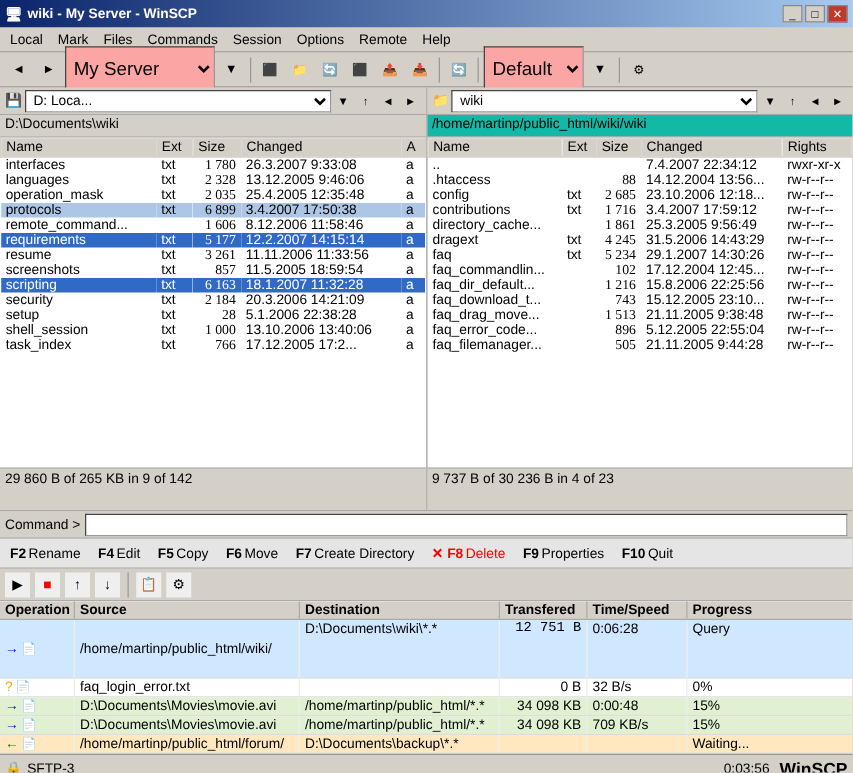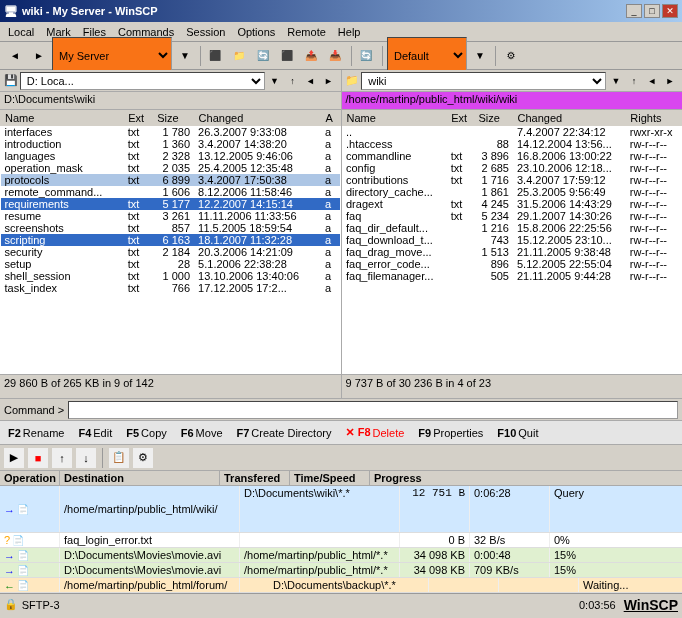--- a/index.html
+++ b/index.html
@@ -12,37 +12,37 @@
     .titlebar-btn { width: 16px; height: 14px; border: 1px solid #888; font-size: 9px; display: flex; align-items: center; justify-content: center; cursor: pointer; background: #d4d0c8; color: black; }
     
     
     .menubar { background: #d4d0c8; height: 20px; display: flex; align-items: center; padding: 0 2px; border-bottom: 1px solid #999; }
     .menu-item { padding: 2px 6px; font-size: 11px; cursor: pointer; }
     
     
     .toolbar { background: #d4d0c8; height: 28px; display: flex; align-items: center; padding: 2px 4px; gap: 2px; border-bottom: 1px solid #999; }
     .toolbar-btn { width: 22px; height: 22px; border: 1px solid transparent; background: #d4d0c8; cursor: pointer; display: flex; align-items: center; justify-content: center; font-size: 10px; }
     .toolbar-sep { width: 1px; height: 20px; background: #999; margin: 0 2px; }
-    .toolbar-combo { height: 37px; font-size: 11px; border: 1px inset #999; background: #f97316; padding: 0 2px; }
+    .toolbar-combo { height: 37px; font-size: 15px; border: 1px inset #999; background: #fca5a5; padding: 0 2px; }
     
     
     .panels { display: flex; height: 265px; border-bottom: 1px solid #aaa; }
     .panel { flex: 1; display: flex; flex-direction: column; border-right: 1px solid #aaa; overflow: hidden; }
     .panel:last-child { border-right: none; }
     
     .file-table { width: 100%; border-collapse: collapse; font-size: 11px; }
     .file-table thead th { background: #d4d0c8; border: 1px outset #d4d0c8; padding: 1px 4px; text-align: left; font-weight: normal; cursor: pointer; white-space: nowrap; position: sticky; top: 0; }
     .file-table tbody tr { cursor: default; }
     .file-table td { padding: 0 4px; white-space: nowrap; overflow: hidden; }
-    .file-table td.size { text-align: right; }
+    .file-table td.size { text-align: right; font-family: Liberation Serif, serif; }
     
     .panel-scroll { overflow-y: auto; overflow-x: hidden; flex: 1; background: white; }
     
     
-    .statusbar-panels { display: flex; height: 24px; border-bottom: 1px solid #aaa; }
+    .statusbar-panels { display: flex; height: 34px; border-bottom: 1px solid #aaa; }
     .status-panel { flex: 1; border-right: 1px solid #aaa; padding: 2px 4px; font-size: 11px; background: #d4d0c8; overflow: hidden; white-space: nowrap; }
     .status-panel:last-child { border-right: none; }
     
     
     .cmdline { height: 22px; display: flex; align-items: center; background: #d4d0c8; border-bottom: 1px solid #aaa; padding: 0 4px; gap: 4px; }
     .cmdline-label { font-size: 11px; }
     .cmdline-input { flex: 1; height: 18px; font-size: 11px; border: 1px inset #999; background: white; padding: 0 2px; }
     
     
     .bottom-toolbar { background: #e5e5e5; height: 24px; display: flex; align-items: center; padding: 0 4px; gap: 6px; border-bottom: 1px solid #aaa; font-size: 11px; }
@@ -138,21 +138,21 @@
     </select>
     <button class="toolbar-btn" style="width:16px;height:16px;font-size:9px;">▼</button>
     <button class="toolbar-btn" style="width:16px;height:16px;font-size:9px;">↑</button>
     <button class="toolbar-btn" style="width:16px;height:16px;font-size:9px;">◄</button>
     <button class="toolbar-btn" style="width:16px;height:16px;font-size:9px;">►</button>
   </div>
 </div>
 
 <div style="display:flex;height:18px;border-bottom:1px solid #aaa;">
   <div style="flex:1;background:#d4d0c8;padding:1px 4px;font-size:11px;border-right:1px solid #aaa;overflow:hidden;white-space:nowrap;">D:\Documents\wiki</div>
-  <div style="flex:1;background:#d946ef;padding:1px 4px;font-size:11px;overflow:hidden;white-space:nowrap;">/home/martinp/public_html/wiki/wiki</div>
+  <div style="flex:1;background:#14b8a6;padding:1px 4px;font-size:11px;overflow:hidden;white-space:nowrap;">/home/martinp/public_html/wiki/wiki</div>
 </div>
 
 <div class="panels">
 
   <div class="panel">
     <div class="panel-scroll">
       <table class="file-table">
         <thead>
           <tr>
             <th>Name</th>
@@ -164,27 +164,20 @@
         </thead>
         <tbody id="left-tbody">
         <tr>
     <td>interfaces</td>
     <td>txt</td>
     <td class="size">1 780</td>
     <td>26.3.2007 9:33:08</td>
     <td>a</td>
   </tr>
             <tr>
-    <td>introduction</td>
-    <td>txt</td>
-    <td class="size">1 360</td>
-    <td>3.4.2007 14:38:20</td>
-    <td>a</td>
-  </tr>
-            <tr>
     <td>languages</td>
     <td>txt</td>
     <td class="size">2 328</td>
     <td>13.12.2005 9:46:06</td>
     <td>a</td>
   </tr>
             <tr>
     <td>operation_mask</td>
     <td>txt</td>
     <td class="size">2 035</td>
@@ -287,27 +280,20 @@
     <td>rwxr-xr-x</td>
   </tr>
             <tr>
     <td>.htaccess</td>
     <td></td>
     <td class="size">88</td>
     <td>14.12.2004 13:56...</td>
     <td>rw-r--r--</td>
   </tr>
             <tr>
-    <td>commandline</td>
-    <td>txt</td>
-    <td class="size">3 896</td>
-    <td>16.8.2006 13:00:22</td>
-    <td>rw-r--r--</td>
-  </tr>
-            <tr>
     <td>config</td>
     <td>txt</td>
     <td class="size">2 685</td>
     <td>23.10.2006 12:18...</td>
     <td>rw-r--r--</td>
   </tr>
             <tr>
     <td>contributions</td>
     <td>txt</td>
     <td class="size">1 716</td>
@@ -326,20 +312,27 @@
     <td>txt</td>
     <td class="size">4 245</td>
     <td>31.5.2006 14:43:29</td>
     <td>rw-r--r--</td>
   </tr>
             <tr>
     <td>faq</td>
     <td>txt</td>
     <td class="size">5 234</td>
     <td>29.1.2007 14:30:26</td>
+    <td>rw-r--r--</td>
+  </tr>
+            <tr>
+    <td>faq_commandlin...</td>
+    <td></td>
+    <td class="size">102</td>
+    <td>17.12.2004 12:45...</td>
     <td>rw-r--r--</td>
   </tr>
             <tr>
     <td>faq_dir_default...</td>
     <td></td>
     <td class="size">1 216</td>
     <td>15.8.2006 22:25:56</td>
     <td>rw-r--r--</td>
   </tr>
             <tr>
@@ -427,20 +420,21 @@
   <button class="transfer-btn">↑</button>
   <button class="transfer-btn">↓</button>
   <div style="width:1px;height:20px;background:#999;margin:0 2px;"></div>
   <button class="transfer-btn">📋</button>
   <button class="transfer-btn">⚙</button>
 </div>
 
 <div style="background:white;flex:1;overflow-y:auto;font-size:11px;">
   <div style="display:flex;background:#d4d0c8;border-bottom:1px solid #aaa;">
     <div style="width:60px;padding:1px 4px;border-right:1px solid #aaa;font-weight:bold;">Operation</div>
+    <div style="width:180px;padding:1px 4px;border-right:1px solid #aaa;font-weight:bold;">Source</div>
     <div style="width:160px;padding:1px 4px;border-right:1px solid #aaa;font-weight:bold;">Destination</div>
     <div style="width:70px;padding:1px 4px;border-right:1px solid #aaa;font-weight:bold;">Transfered</div>
     <div style="width:80px;padding:1px 4px;border-right:1px solid #aaa;font-weight:bold;">Time/Speed</div>
     <div style="flex:1;padding:1px 4px;font-weight:bold;">Progress</div>
   </div>
   <div id="transfer-tbody">
       <div style="display: flex; border-bottom: 1px solid rgb(221, 221, 221); font-size: 11px; background: rgb(208, 232, 255);">
     <div style="width:60px;padding:1px 4px;border-right:1px solid #eee;display:flex;align-items:center;gap:2px;">
       <span><span style="color:blue;">→</span></span>
       <span style="font-size:10px;">📄</span>
@@ -483,21 +477,21 @@
     <div style="width:70px;padding:1px 4px;border-right:1px solid #eee;text-align:right;">34 098 KB</div>
     <div style="width:80px;padding:1px 4px;border-right:1px solid #eee;">709 KB/s</div>
     <div style="flex:1;padding:1px 4px;">15%</div>
   </div>
       <div style="display: flex; border-bottom: 1px solid rgb(221, 221, 221); font-size: 11px; background: rgb(255, 232, 192);">
     <div style="width:60px;padding:1px 4px;border-right:1px solid #eee;display:flex;align-items:center;gap:2px;">
       <span><span style="color:green;">←</span></span>
       <span style="font-size:10px;">📄</span>
     </div>
     <div style="width:180px;padding:1px 4px;border-right:1px solid #eee;overflow:hidden;white-space:nowrap;">/home/martinp/public_html/forum/</div>
-    <div style="width:160px;padding:1px 4px;border-right:1px solid #eee;overflow:hidden;white-space:nowrap;margin-left:29px;">D:\Documents\backup\*.*</div>
+    <div style="width:160px;padding:1px 4px;border-right:1px solid #eee;overflow:hidden;white-space:nowrap;">D:\Documents\backup\*.*</div>
     <div style="width:70px;padding:1px 4px;border-right:1px solid #eee;text-align:right;"></div>
     <div style="width:80px;padding:1px 4px;border-right:1px solid #eee;"></div>
     <div style="flex:1;padding:1px 4px;">Waiting...</div>
   </div>
     </div>
 </div>
 
 <div class="footer">
   <div class="footer-left">
     <span>🔒</span>

